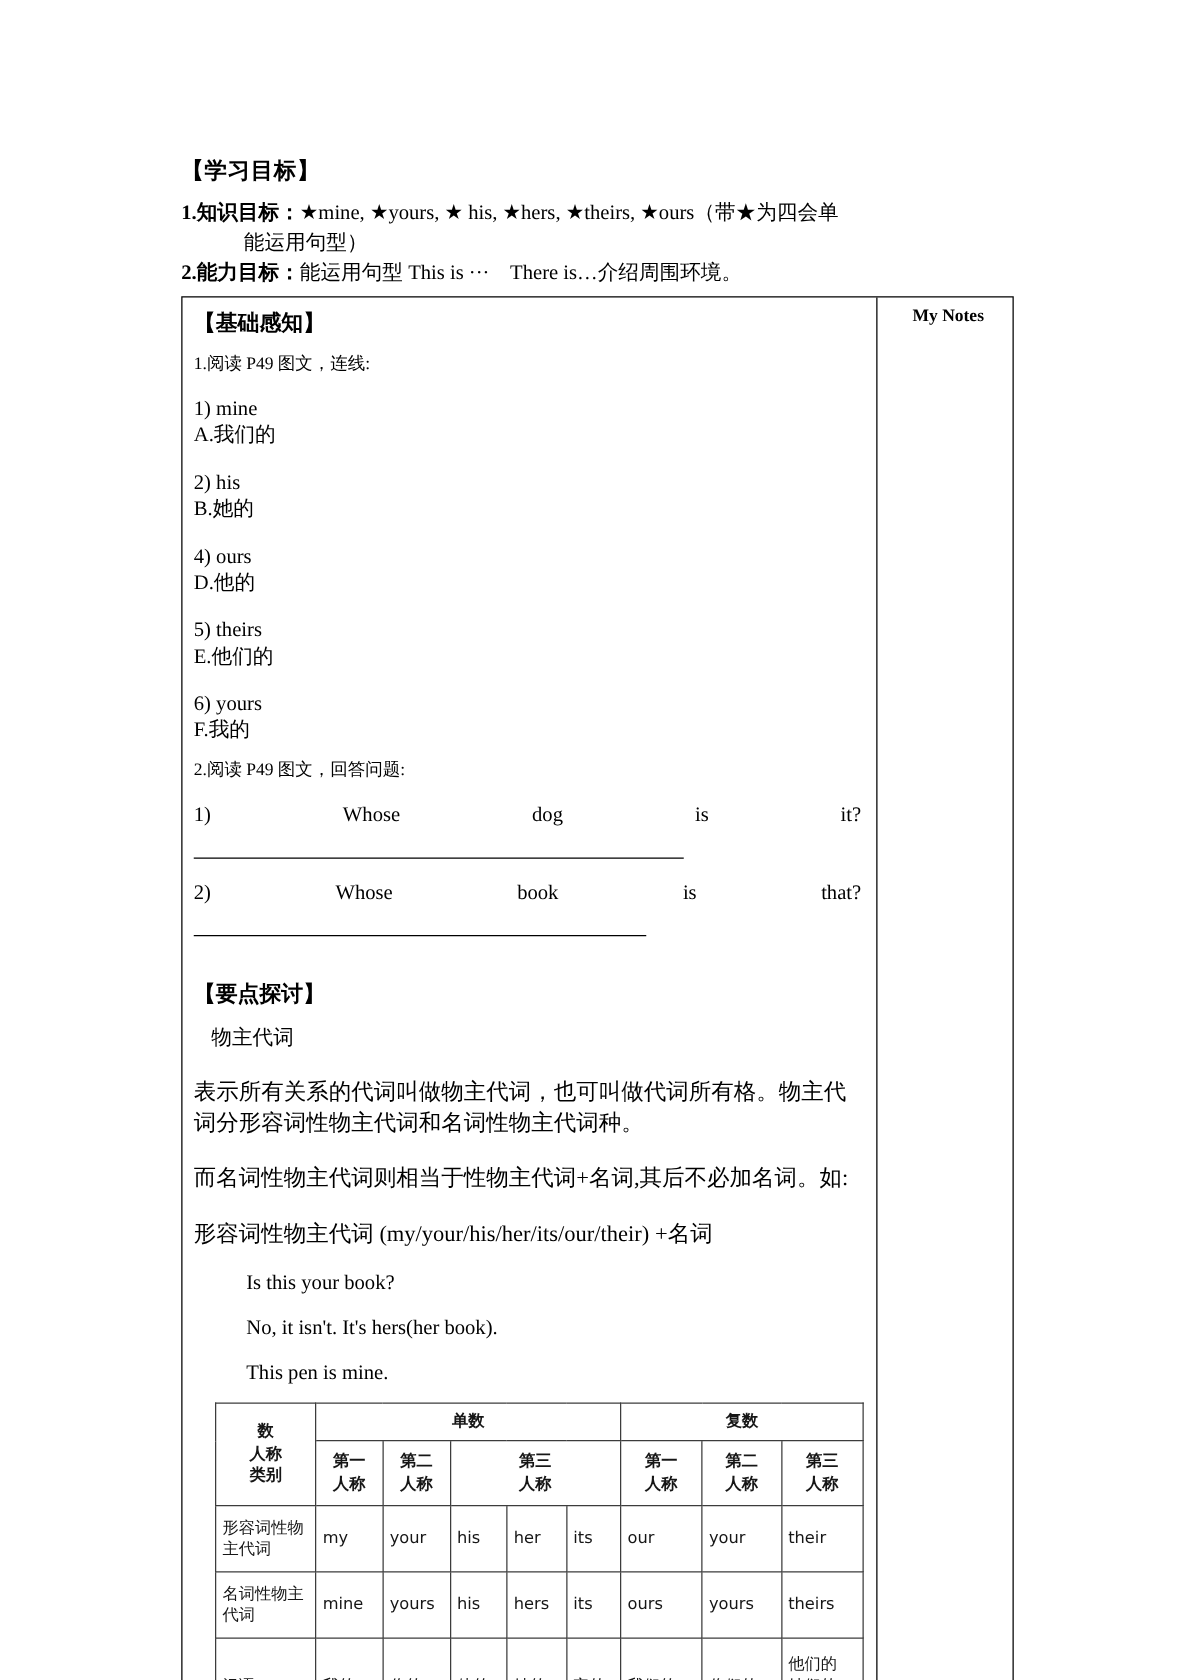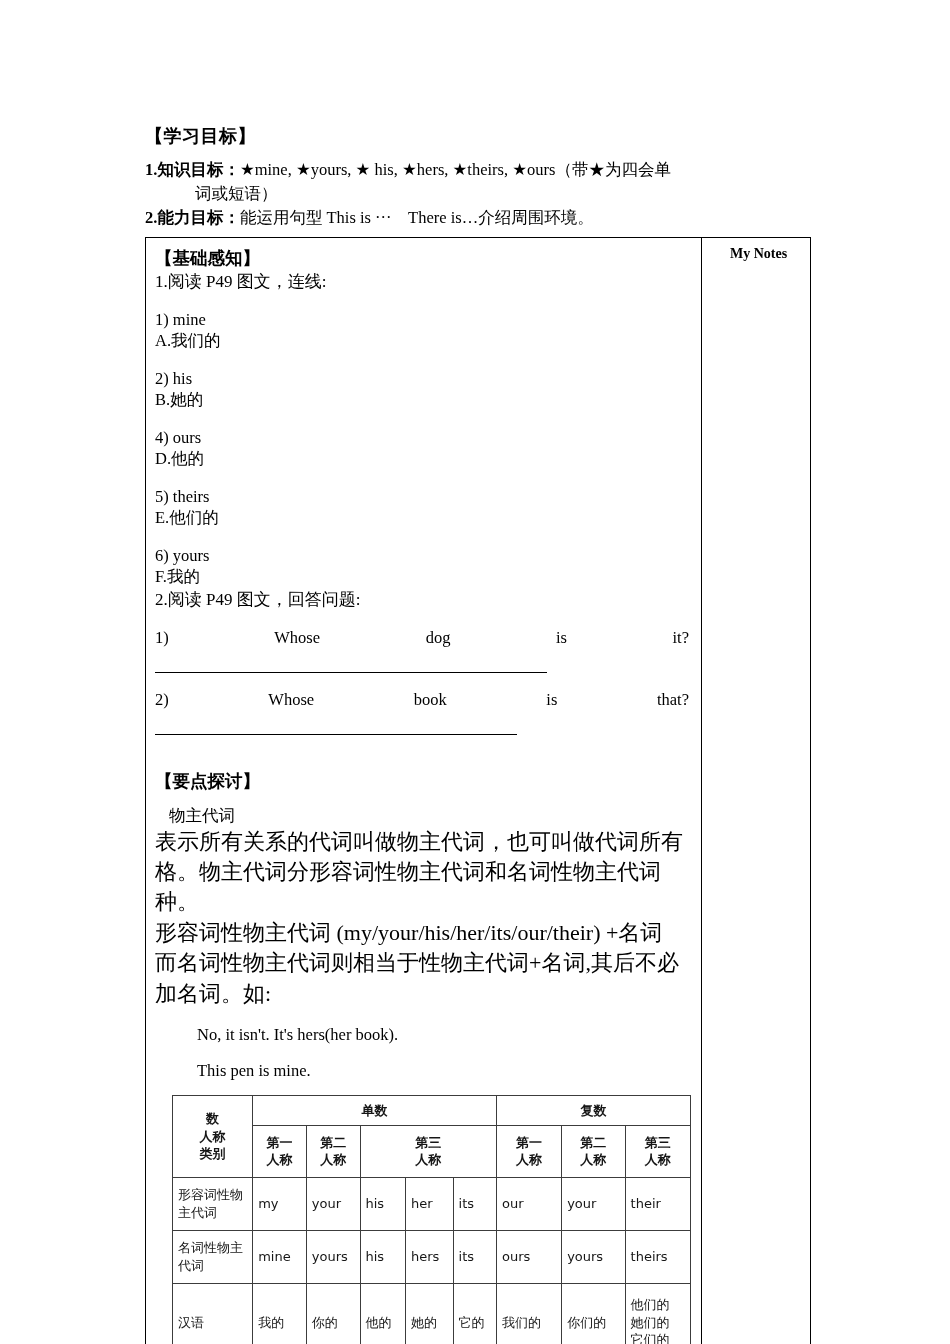--- a/index.html
+++ b/index.html
@@ -21,33 +21,33 @@
   .outer-table {
     display:flex; margin-top:7px; width:666px; min-height:994px;
     border:1.5px solid #000;
     gap:18px;
   }
   .main-col { width:556px; border-right:1.5px solid #000; padding:8px 10px 12px 9px; }
   .notes-col { flex:1; padding:8px 4px 0 10px; }
   .notes-header { font-weight:bold; font-size:14px; }
 
   .sec-title { font-weight:bold; font-size:17.5px; }
-  .task-line { font-size:17px; }
+  .task-line { margin-top:12px; font-size:14px; }
 
   .match-row { display:flex; margin-top:17px; font-size:16.5px;flex-direction:column; }
   .match-left { width:332px; }
   .match-right { flex:1; }
 
   .q-line { display:flex; justify-content:space-between; margin-top:17px; font-size:16.5px; padding-right:2px; }
   .q-underline { border-bottom:1px solid #000; height:25px; }
   .q-underline.u1 { width:392px; }
   .q-underline.u2 { width:362px; }
 
   .points-sub { margin-top:12px; font-size:16.5px;margin-left:14px; }
-  .points-para { margin-top:0; font-size:22px; line-height:1.38; }
+  .points-para { margin-top:20px; font-size:18px; line-height:1.38; }
   .example { margin-left:42px; margin-top:16px; font-size:16.5px; }
 
   table.pron {
     border-collapse:collapse; table-layout:fixed;
     margin:14px 0 4px 17px;
     font-family:"DejaVu Sans","Liberation Sans",sans-serif;
     font-size:13px; color:#161616;
   }
   table.pron td {
     border:1px solid #3c3c3c;
@@ -67,21 +67,21 @@
 <body>
 
 <div class="page">
 
   <div class="doc-title">【学习目标】</div>
 
   <div class="obj-block">
     <div class="obj-line">
       <span class="obj-label">1.知识目标：</span><span>★mine, ★yours, ★ his, ★hers, ★theirs, ★ours（带★为四会单</span>
     </div>
-    <div class="obj-wrap">词或短语）</div>
+    <div class="obj-wrap">能运用句型）</div>
     <div class="obj-line">
       <span class="obj-label">2.能力目标：</span><span>能运用句型 This is ···　There is…介绍周围环境。</span>
     </div>
   </div>
 
   <div class="outer-table">
     <div class="main-col">
 
       <div class="sec-title">【基础感知】</div>
       <div class="task-line">1.阅读 P49 图文，连线:</div>
@@ -123,23 +123,24 @@
         <span>Whose</span>
         <span>book</span>
         <span>is</span>
         <span>that?</span>
       </div>
       <div class="q-underline u2"></div>
 
       <div class="sec-title" style="margin-top:34px;">【要点探讨】</div>
       <div class="points-sub">物主代词</div>
       <div class="points-para">表示所有关系的代词叫做物主代词，也可叫做代词所有格。物主代词分形容词性物主代词和名词性物主代词种。</div>
+      <div class="points-para">而名词性物主代词则相当于性物主代词+名词,其后不必加名词。如:</div>
       <div class="points-para">形容词性物主代词 (my/your/his/her/its/our/their) +名词</div>
-      <div class="points-para">而名词性物主代词则相当于性物主代词+名词,其后不必加名词。如:</div>
-
+
+      <div class="example">Is this your book?</div>
       <div class="example">No,  it isn't.  It's hers(her book).</div>
       <div class="example">This pen is mine.</div>
 
       <table class="pron">
         <colgroup>
           <col style="width:82px">
             <col style="width:54px">
             <col style="width:54px">
           <col style="width:46px">
             <col style="width:48px">

